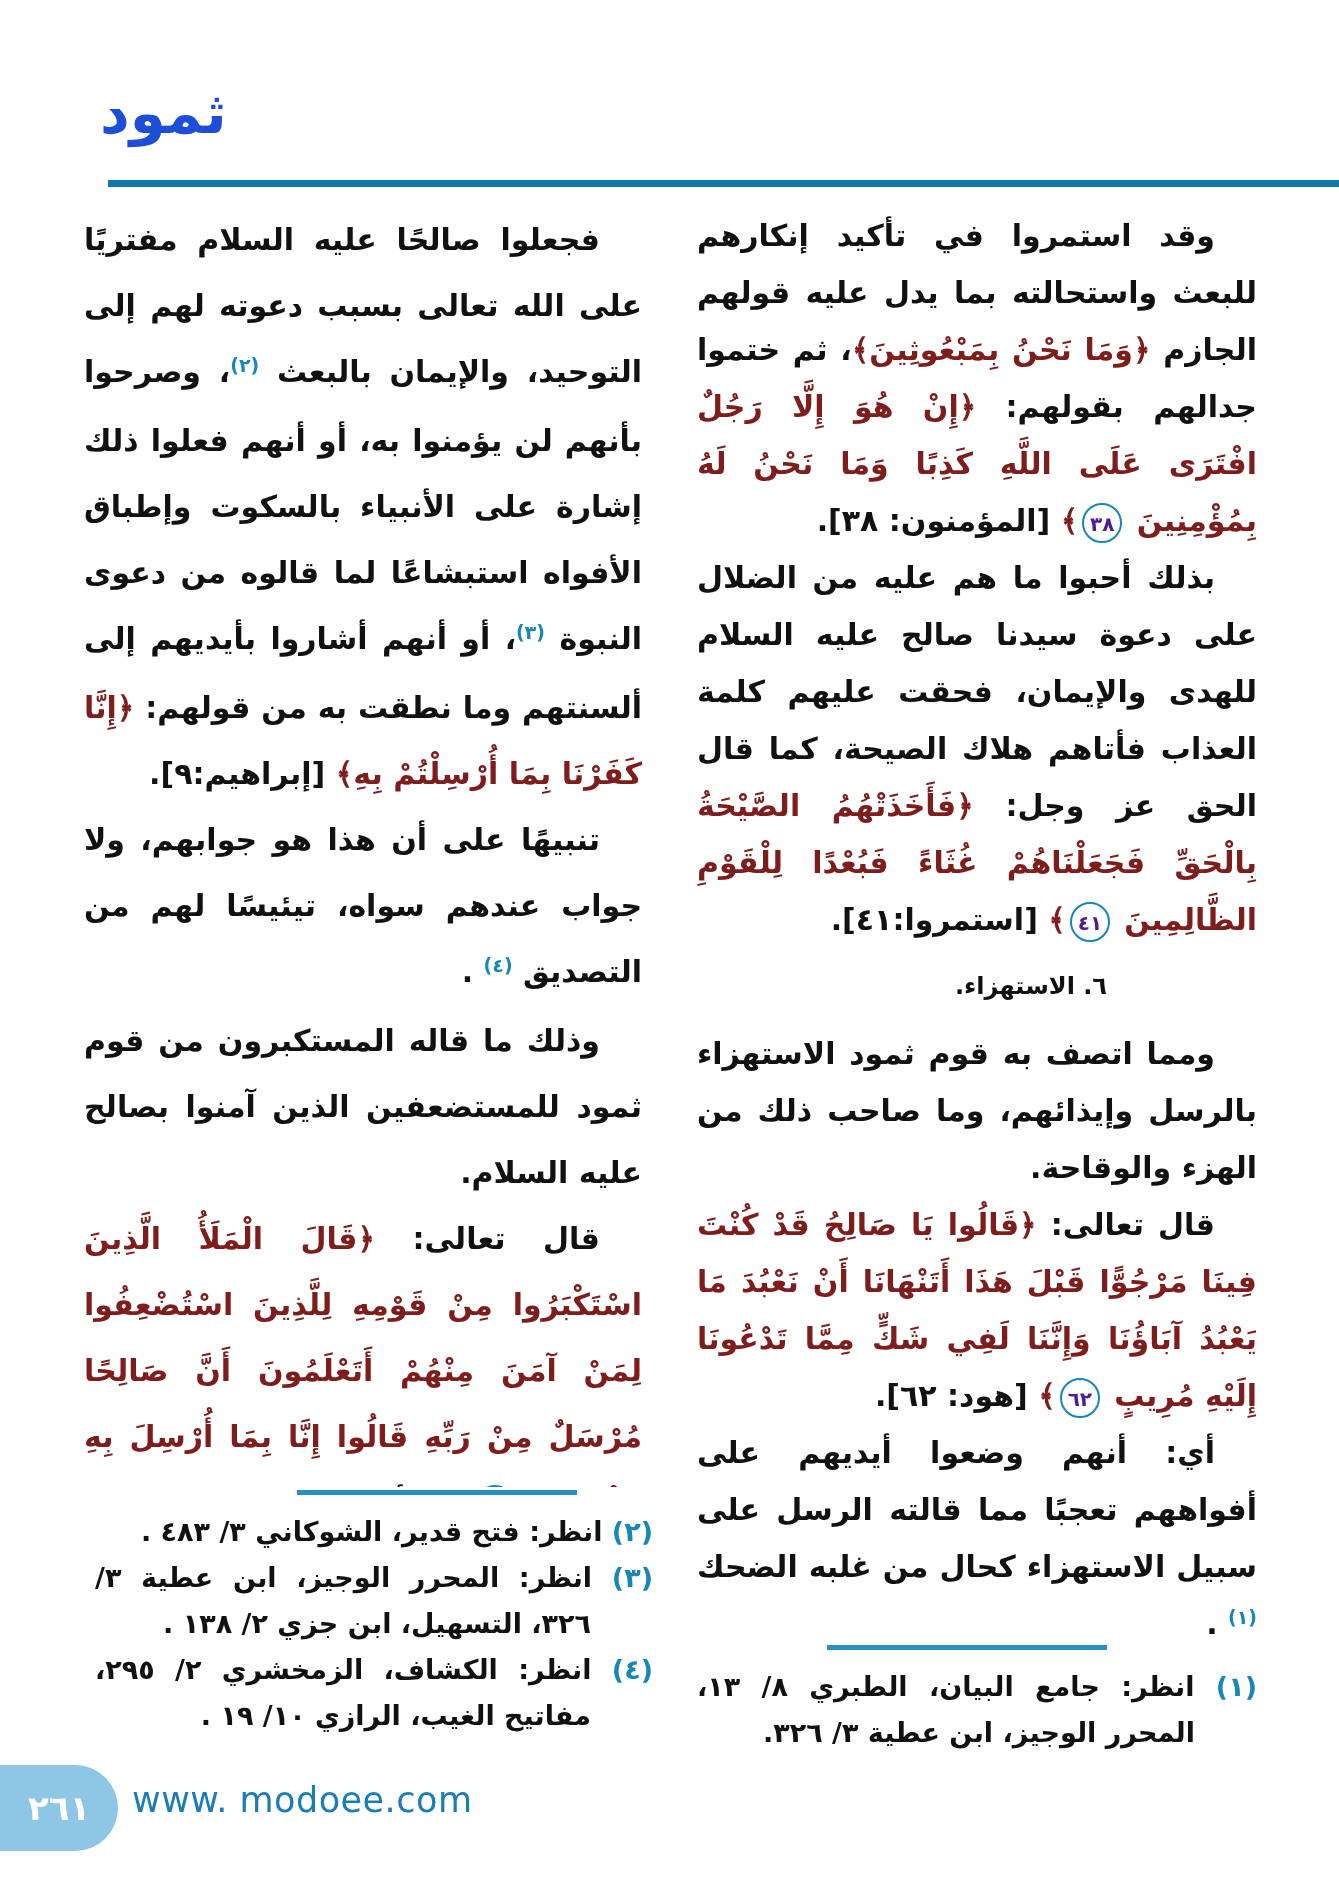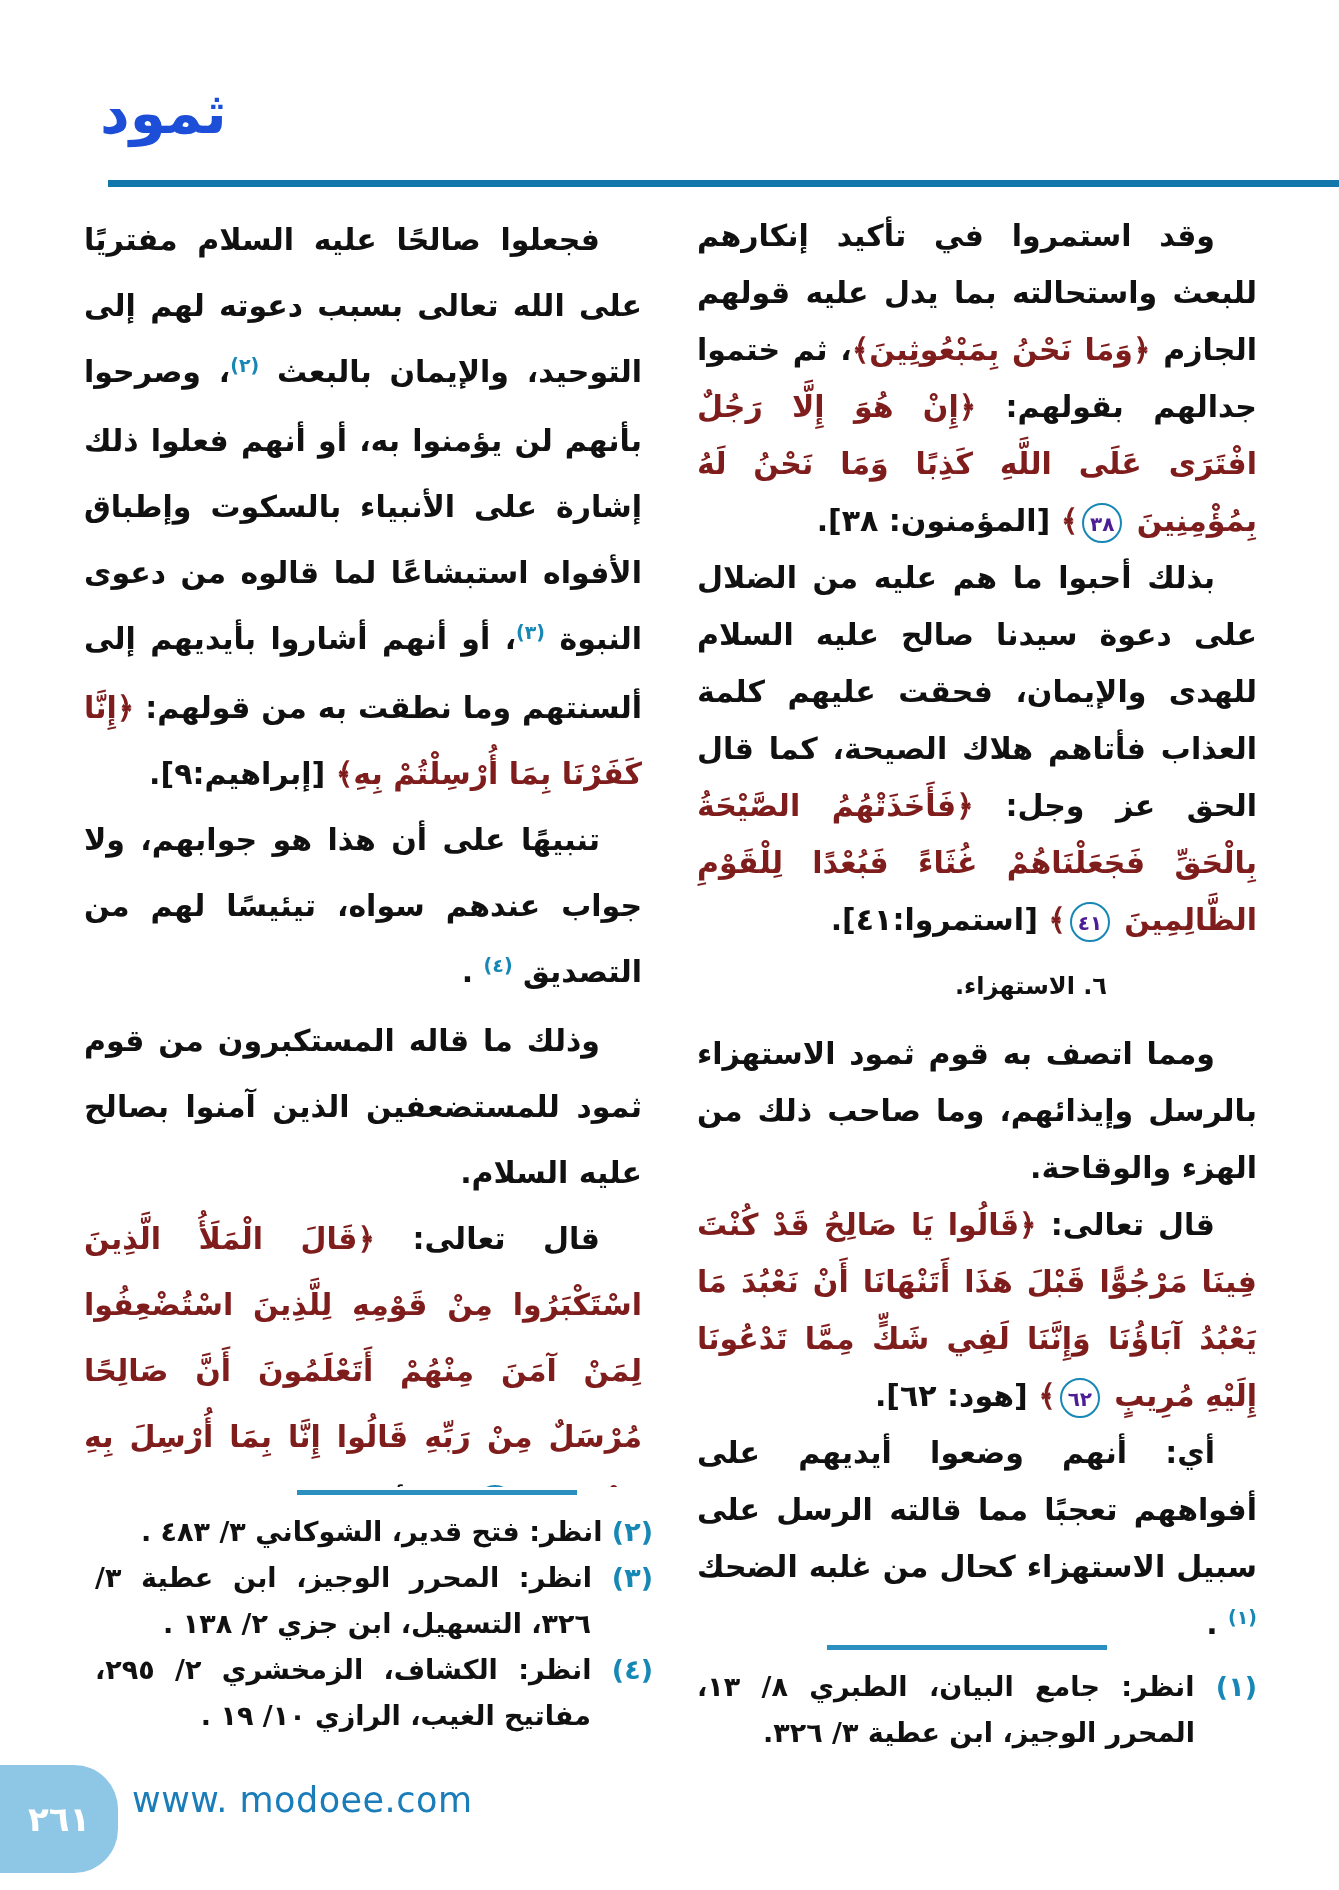--- a/index.html
+++ b/index.html
@@ -46,21 +46,21 @@
   }
   .footnotes-right{right:82px;width:560px;top:1645px;}
   .footnotes-left{left:75px;width:558px;top:1490px;margin-left:20px;}
   .fn-rule{height:5px;background:#2b8fc0;width:280px;margin:0 150px 14px 0;border:0;}
   .footnotes-left .fn-rule{margin-right:76px;}
   .fn-item{padding-right:62px;text-indent:-62px;}
   .fn-marker{color:#1787b5;}
 
   
   .page-pill{
-    position:absolute;left:0;top:1765px;width:118px;height:108px;
+    position:absolute;left:0;top:1765px;width:118px;height:86px;
     background:#8ec6e6;border-radius:0 44px 44px 0;
     display:flex;align-items:center;justify-content:center;
     color:#ffffff;font-size:34px;font-weight:bold;
   }
   .website{
     position:absolute;left:132px;top:1780px;direction:ltr;
     font-size:35px;color:#1a7cb8;letter-spacing:0.5px;
   }
 </style>
 </head>

